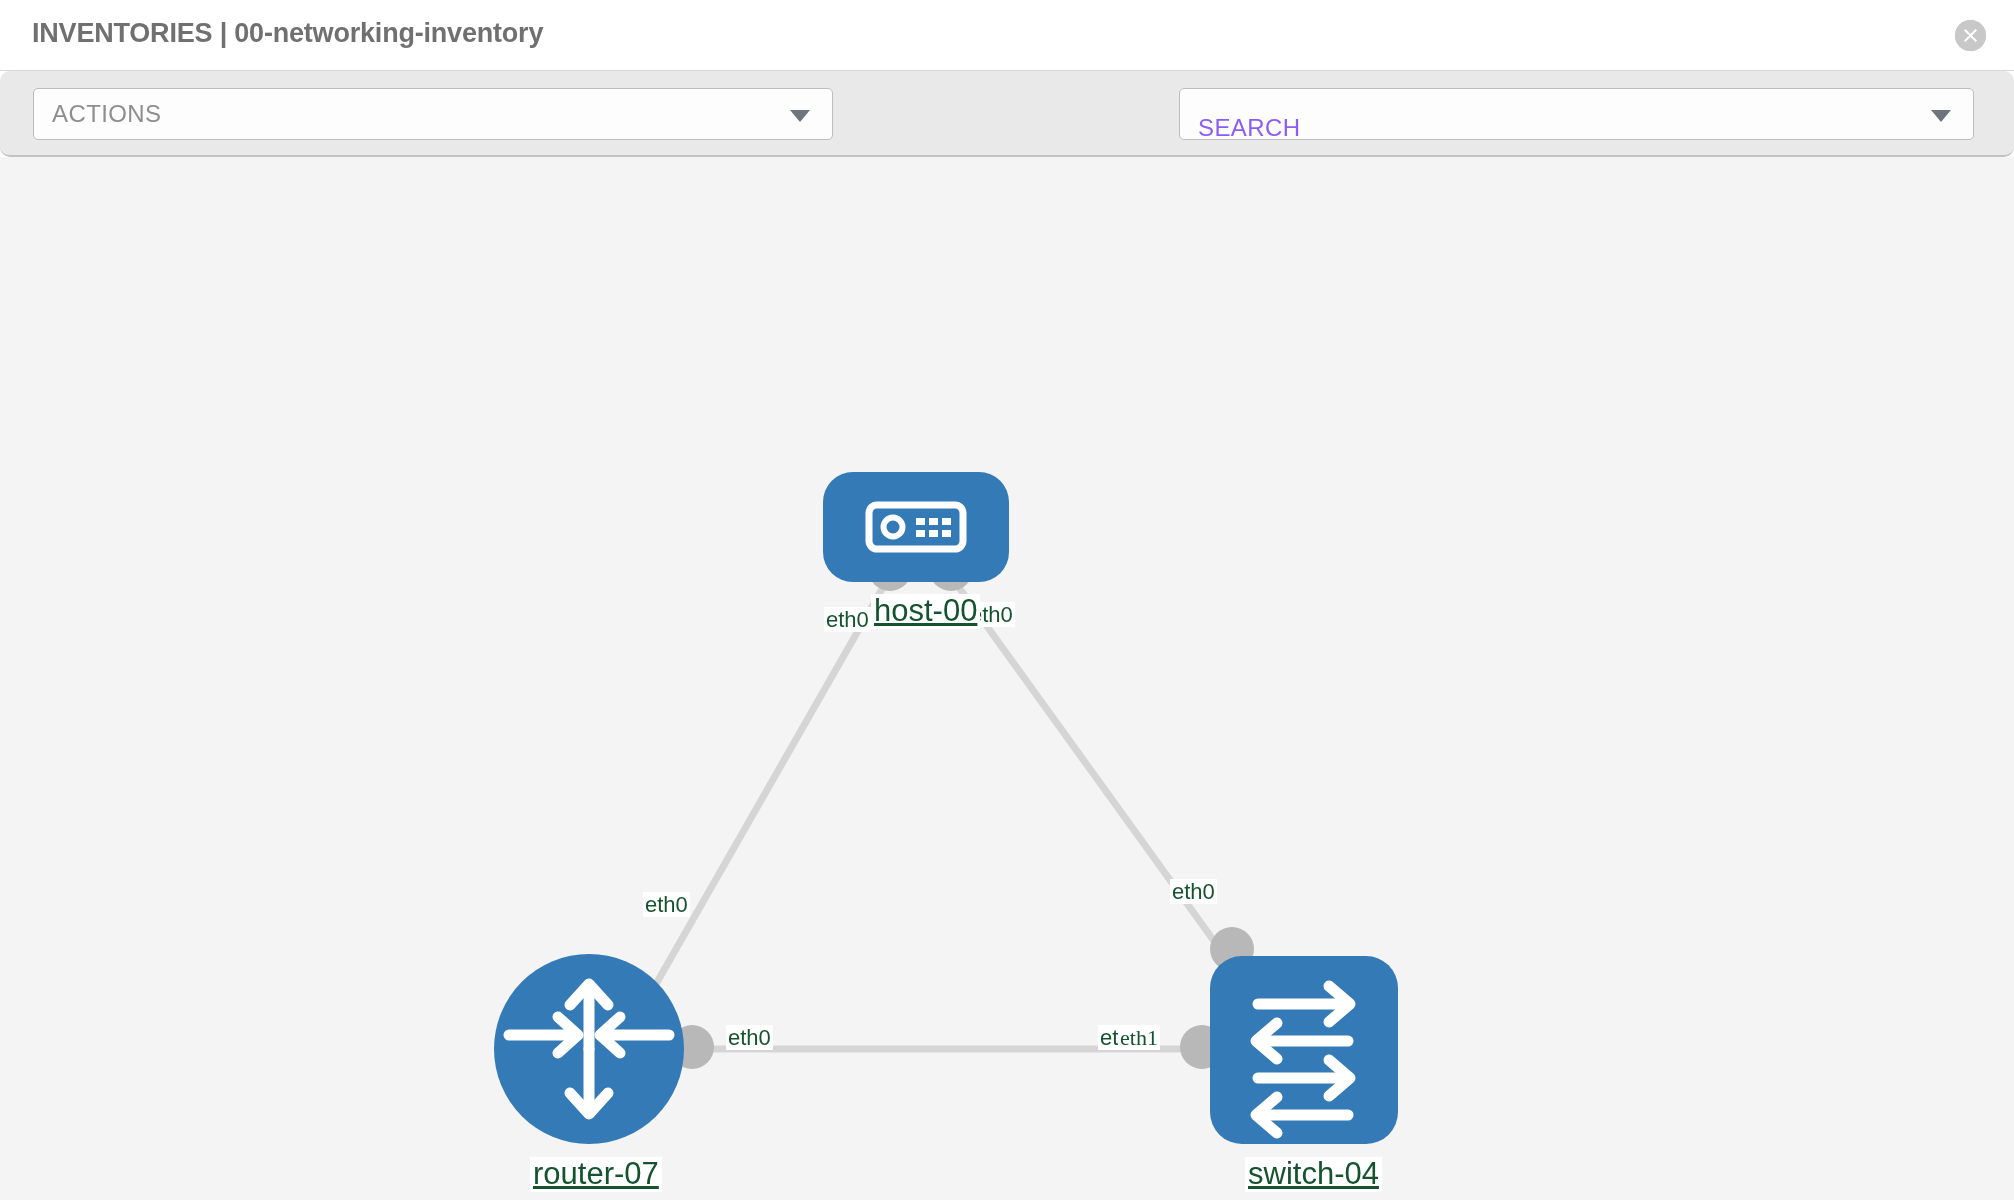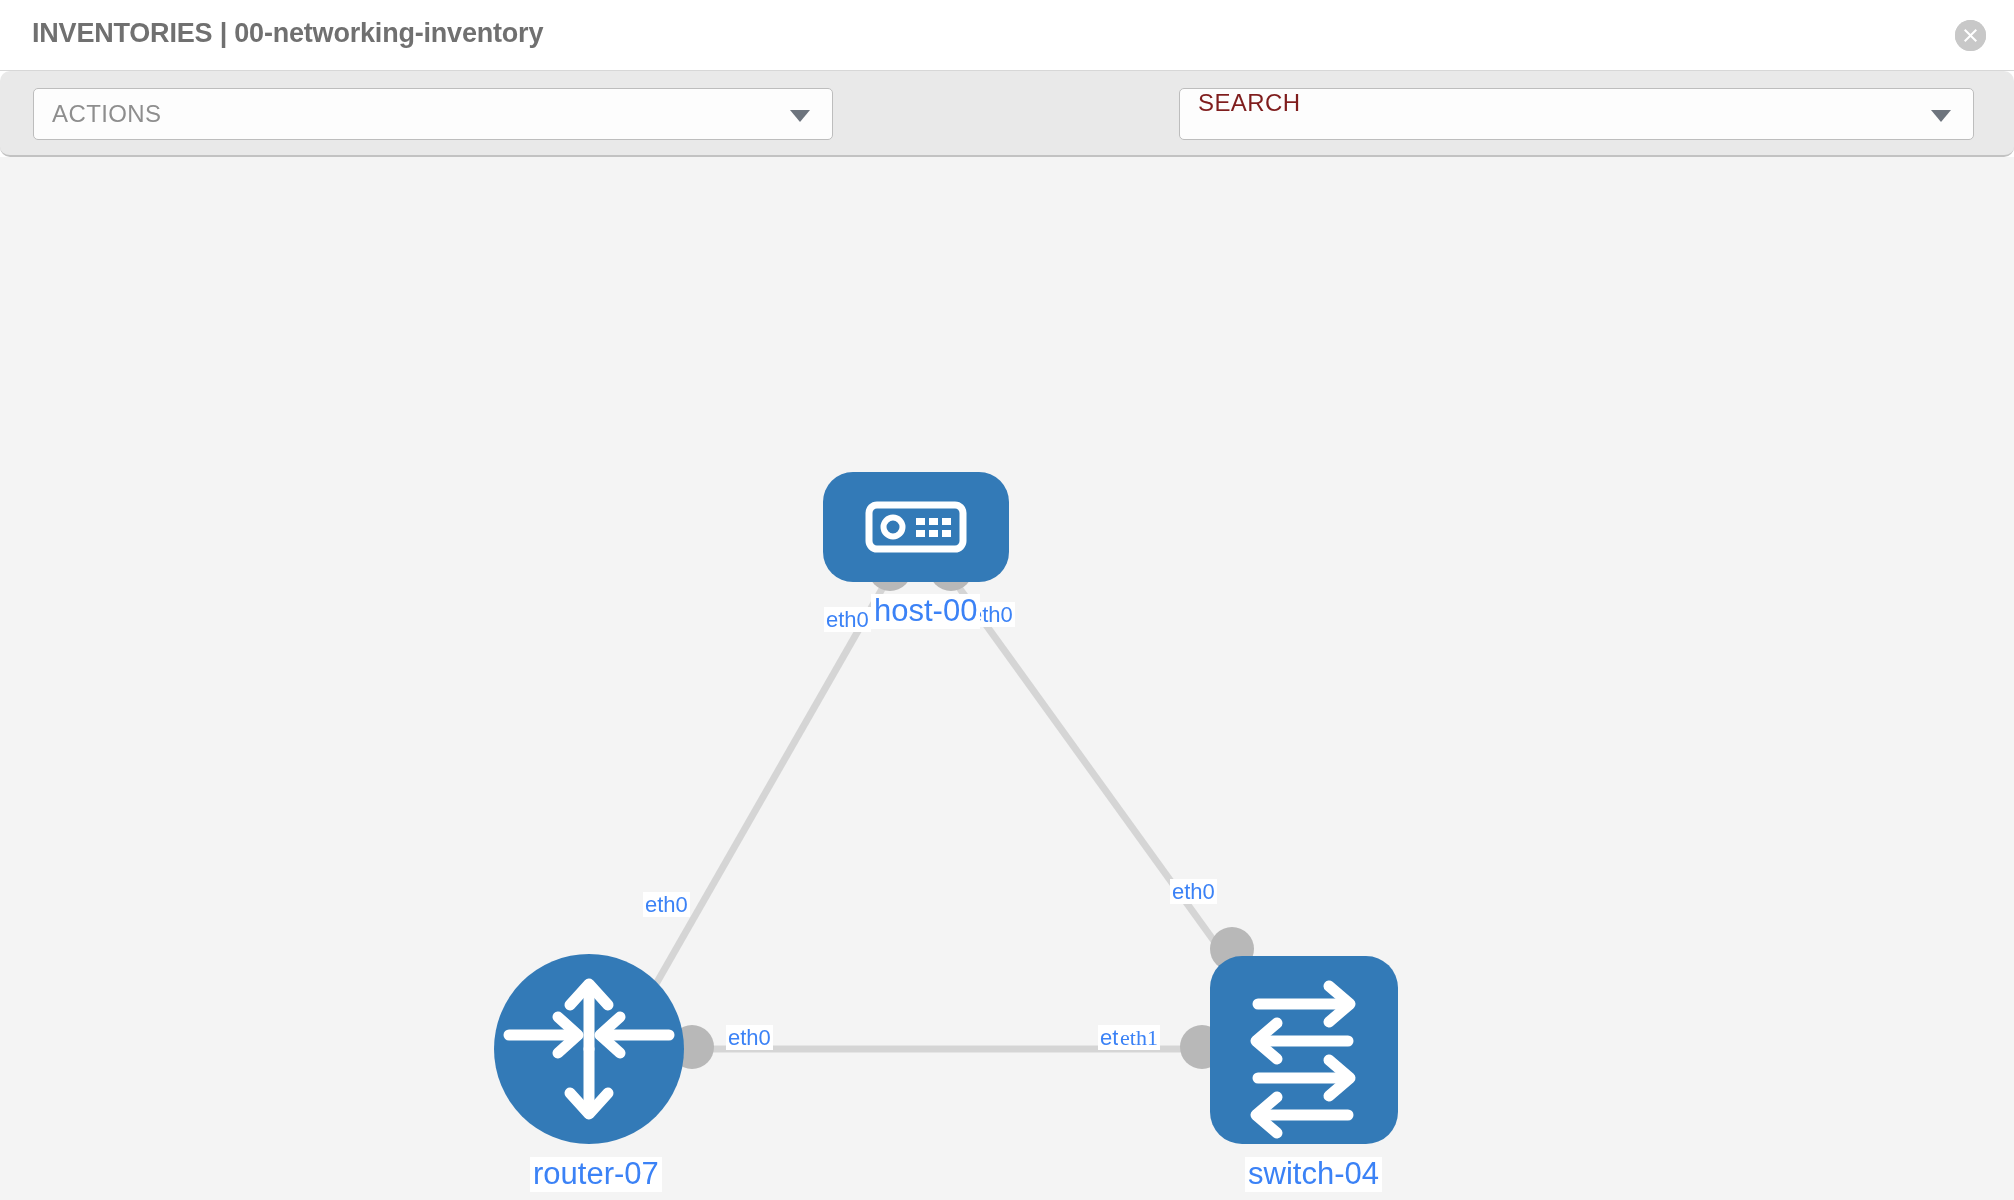--- a/index.html
+++ b/index.html
@@ -117,23 +117,23 @@
     height: 52px;
     background: #fdfdfd;
     border: 1px solid #bdbdbd;
     border-radius: 5px;
     box-sizing: border-box;
     cursor: text;
   }
   .search-box .sel-label {
     position: absolute;
     left: 18px;
-    top: 0;
+    top: 25px;
     font-size: 24px;
-    color: #7f1d1d;
+    color: #8b5cf6;
     letter-spacing: 0.4px;
     font-stretch: condensed;
   }
 
   
   .canvas {
     position: absolute;
     left: 0; top: 157px;
     width: 2014px;
     height: 1043px;
@@ -142,26 +142,26 @@
   }
   .canvas svg.graph {
     position: absolute;
     left: 0; top: 0;
   }
 
   
   .lbl {
     position: absolute;
     background: #ffffff;
-    color: #3b82f6;
+    color: #14532d;
     white-space: nowrap;
     line-height: 1.05;
   }
   .lbl-port { font-size: 22px; padding: 1px 2px; }
-  .lbl-node { font-size: 31px; padding: 1px 3px; }
+  .lbl-node { font-size: 31px; padding: 1px 3px; text-decoration: underline; }
 </style>
 </head>
 <body>
 
 <div id="app">
 
   <div class="header">
     <div class="page-title">INVENTORIES | 00-networking-inventory</div>
     <div class="close-btn">
       <svg width="31" height="31" viewBox="0 0 31 31">

